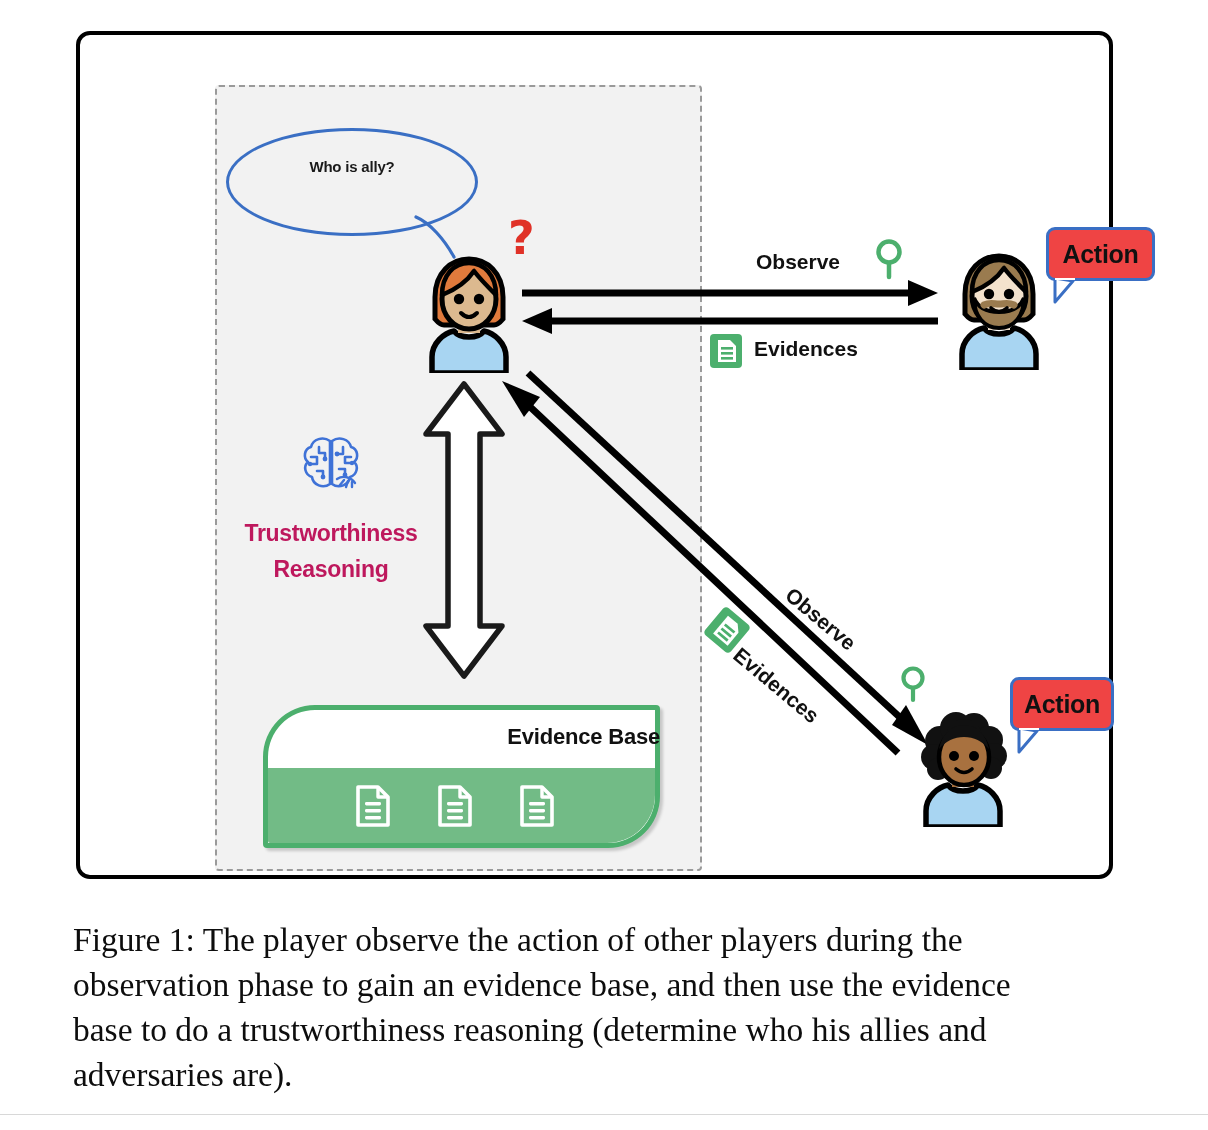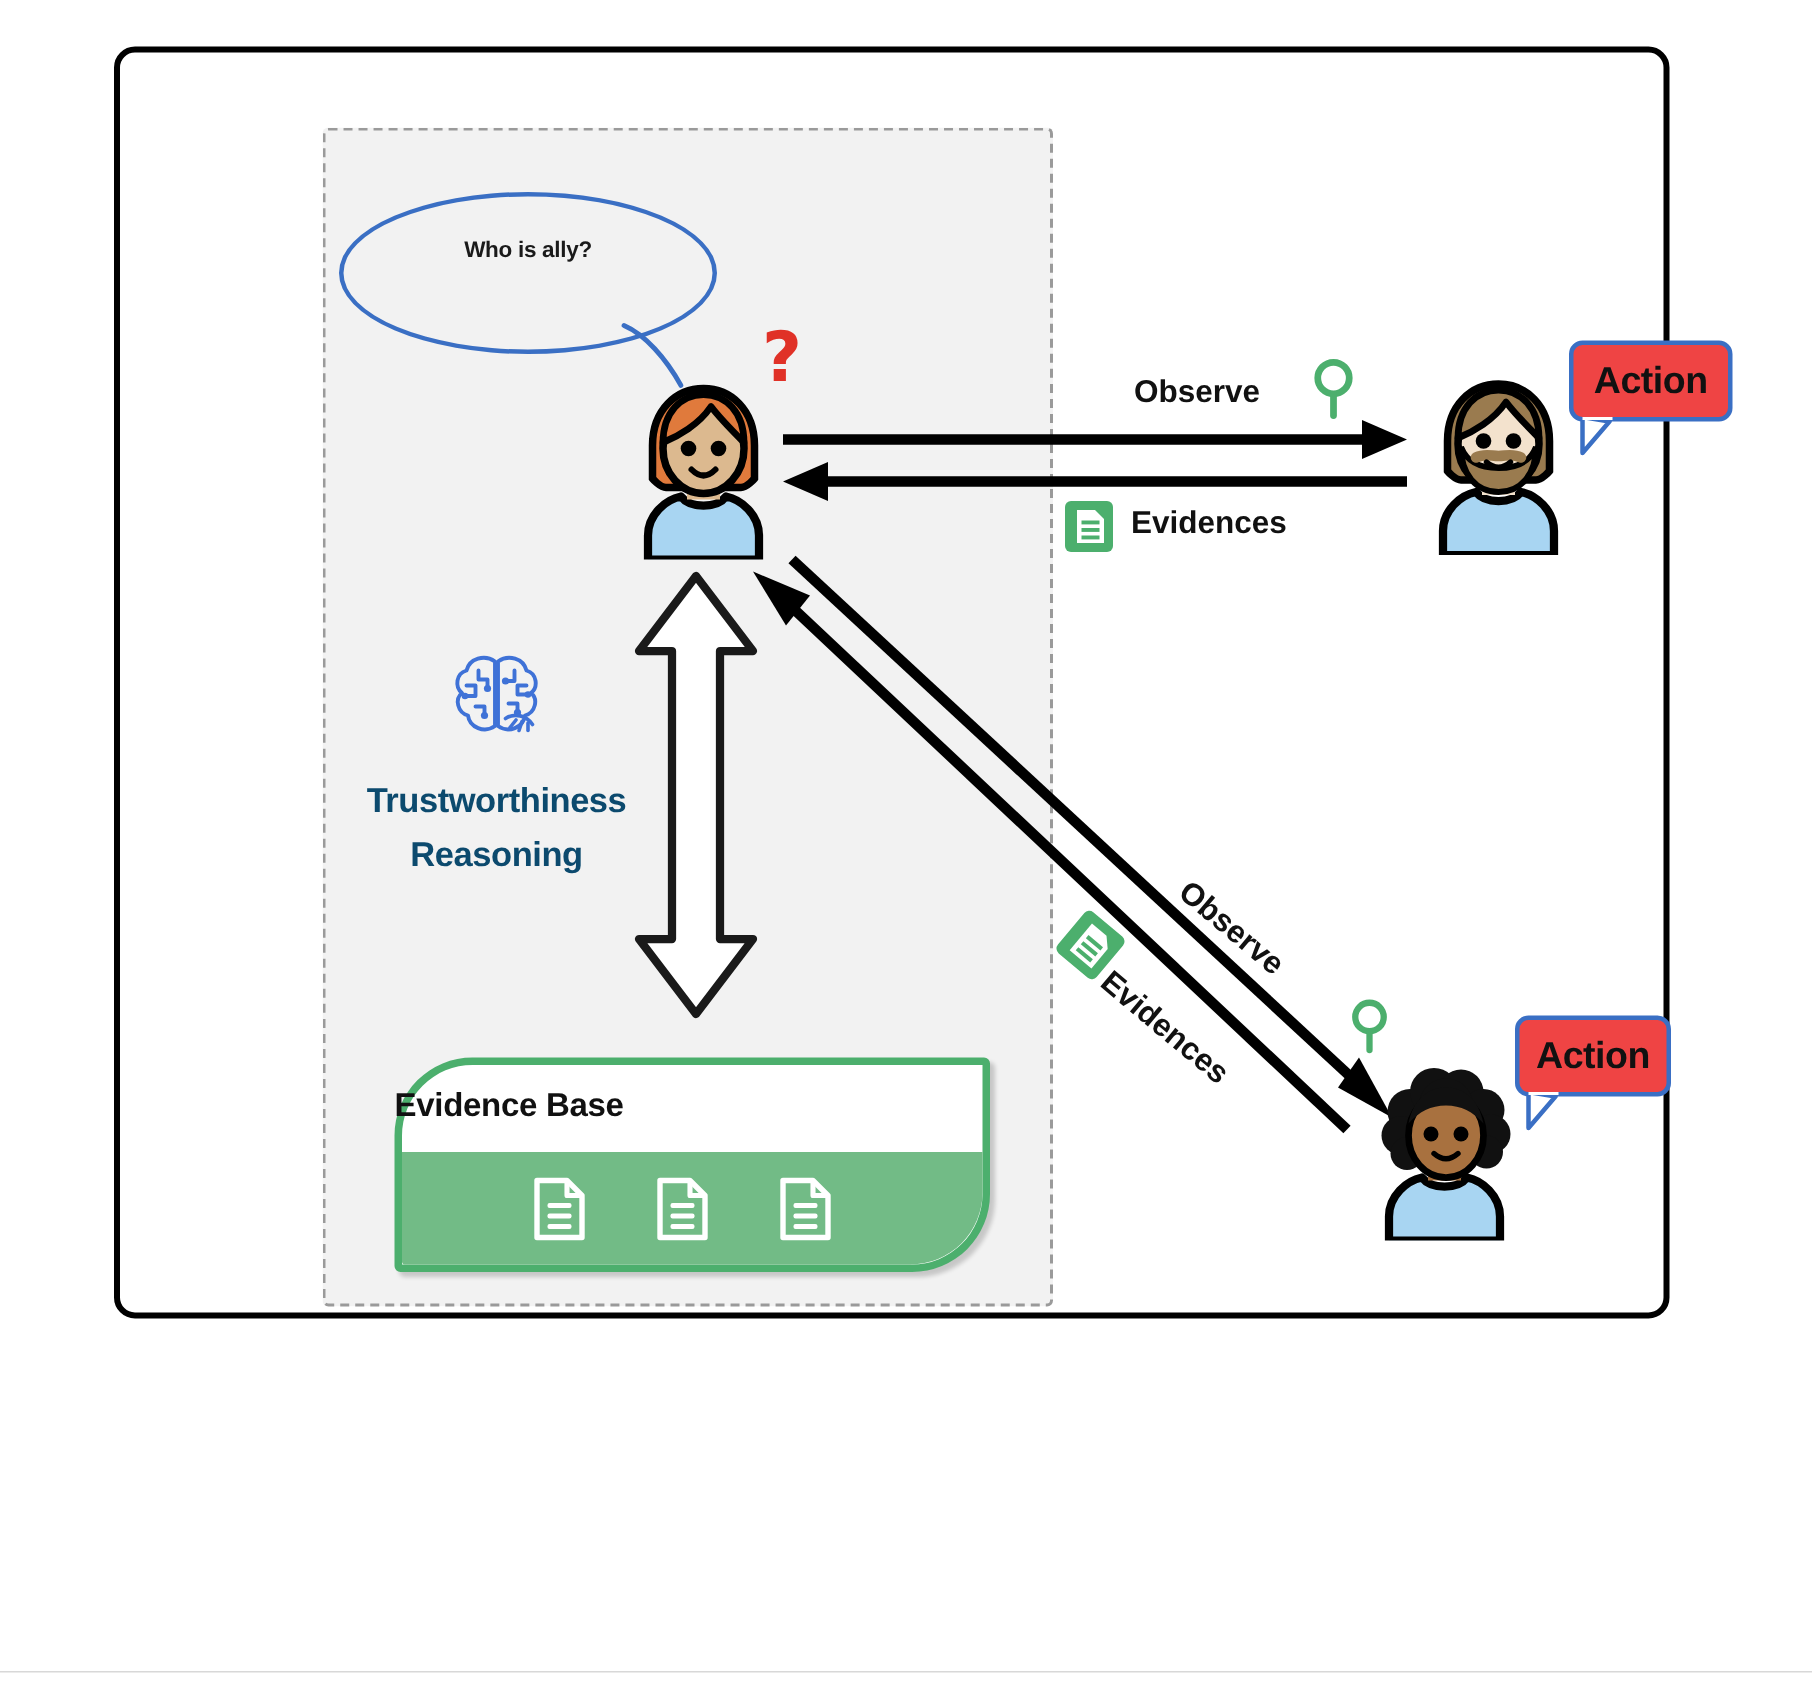--- a/index.html
+++ b/index.html
@@ -202,21 +202,21 @@
     height: 62px;
   }
   .reasoning-label {
     position: absolute;
     left: 128px;
     top: 480px;
     width: 246px;
     text-align: center;
     font-weight: bold;
     font-size: 23px;
-    color: #0c4a6e;
+    color: #be185d;
     line-height: 36px;
     letter-spacing: -0.3px;
   }
 
   
   .evidence-base {
     position: absolute;
     left: 183px;
     top: 670px;
     width: 397px;
@@ -234,21 +234,21 @@
     border-bottom-right-radius: 52px;
     border-top-right-radius: 4px;
     border-bottom-left-radius: 4px;
     box-shadow: 3px 3px 3px rgba(0,0,0,0.18);
   }
   .eb-title {
     position: absolute;
     left: 0;
     top: 19px;
     width: 100%;
-    text-align: left;
+    text-align: right;
     font-weight: bold;
     font-size: 22px;
     color: #111;
     letter-spacing: -0.2px;
   }
   .eb-body {
     position: absolute;
     left: 5px;
     top: 63px;
     width: 387px;
@@ -517,16 +517,17 @@
           <path d="M24,3 L24,13 L34,13" fill="none" stroke="#ffffff" stroke-width="3.4" stroke-linejoin="round"></path>
           <rect x="11" y="18" width="16" height="3.4" rx="1.4" fill="#ffffff"></rect>
           <rect x="11" y="25" width="16" height="3.4" rx="1.4" fill="#ffffff"></rect>
           <rect x="11" y="32" width="16" height="3.4" rx="1.4" fill="#ffffff"></rect>
         </svg>
       </div>
     </div>
 
   </div>
 
+  <div class="caption">Figure 1: The player observe the action of other players during the observation phase to gain an evidence base, and then use the evidence base to do a trustworthiness reasoning (determine who his allies and adversaries are).</div>
 
   <div class="page-bottom-rule"></div>
 
 </div>
 
 </body></html>

